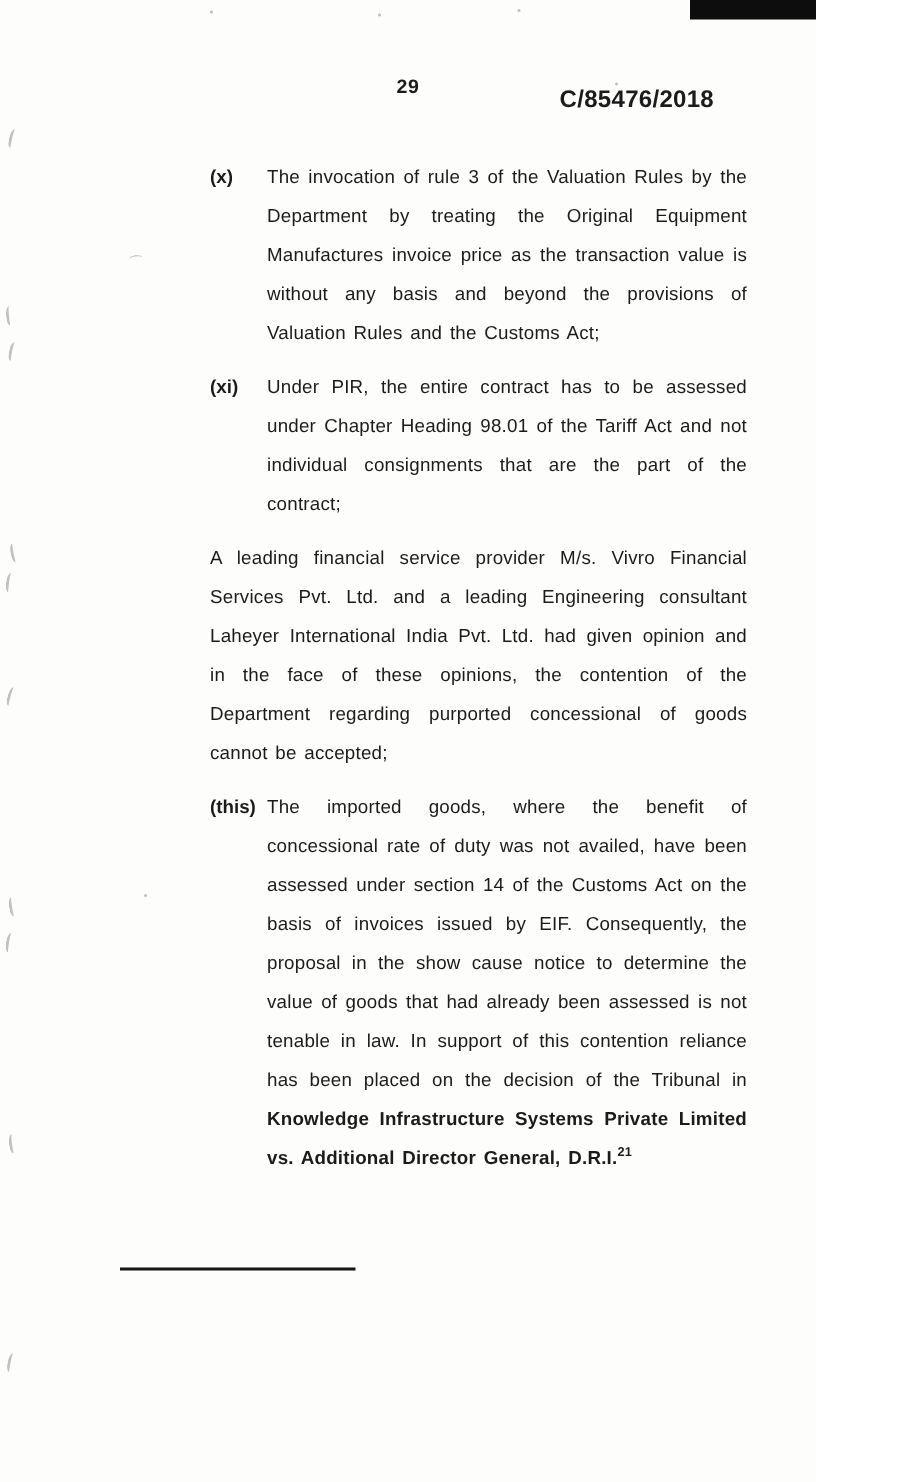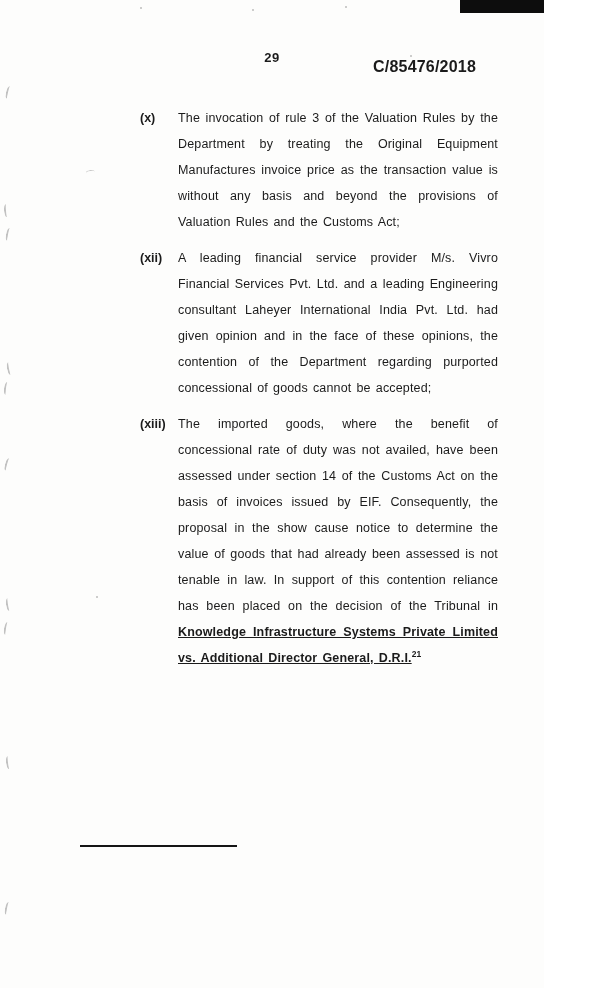--- a/index.html
+++ b/index.html
@@ -37,21 +37,21 @@
   .item-label {
     flex: 0 0 38px; width: 38px;
     font-weight: bold; font-size: 12.5px; line-height: 26px;
   }
   .item-text {
     margin: 0; flex: 1;
     font-size: 12.5px; line-height: 26px;
     text-align: justify;
     word-spacing: 1.5px; letter-spacing: 0.15px;
   }
-  .item-text b { font-weight: bold; text-decoration: underline; }
+  .item-text b { font-weight: bold; }
   .item-text sup { font-size: 8.5px; font-weight: bold; vertical-align: super; line-height: 0; }
   .footnote-rule {
     position: absolute; top: 845px; left: 80px; width: 157px;
     border-top: 2px solid #151515;
   }
   .footnote {
     position: absolute; top: 856px; left: 80px;
     font-size: 12px; font-weight: bold; letter-spacing: 0.1px;
   }
   .footnote .fn-num { display: inline-block; width: 37px; }
@@ -103,28 +103,31 @@
   <div class="page-number">29</div>
   <div class="case-number">C/85476/2018</div>
 
   <div class="content">
 
     <div class="item">
       <span class="item-label">(x)</span>
       <p class="item-text">The invocation of rule 3 of the Valuation Rules by the Department by treating the Original Equipment Manufactures invoice price as the transaction value is without any basis and beyond the provisions of Valuation Rules and the Customs Act;</p>
     </div>
 
+    <div class="item">
+      <span class="item-label">(xi)</span>
+      <p class="item-text">Under PIR, the entire contract has to be assessed under Chapter Heading 98.01 of the Tariff Act and not individual consignments that are the part of the contract;</p>
+    </div>
 
     <div class="item">
-      <span class="item-label">(xii)</span>
       <p class="item-text">A leading financial service provider M/s. Vivro Financial Services Pvt. Ltd. and a leading Engineering consultant Laheyer International India Pvt. Ltd. had given opinion and in the face of these opinions, the contention of the Department regarding purported concessional of goods cannot be accepted;</p>
     </div>
 
     <div class="item">
-      <span class="item-label">(xiii)</span>
+      <span class="item-label">(this)</span>
       <p class="item-text"><span>The imported goods, where the benefit of concessional rate of duty was not availed, have been assessed under section 14 of the Customs Act on the basis of invoices issued by EIF. Consequently, the proposal in the show cause notice to determine the value of goods that had already been assessed is not tenable in law. In support of this contention reliance has been placed on the decision of the Tribunal in </span><b>Knowledge Infrastructure Systems Private Limited vs. Additional Director General, D.R.I.</b><sup>21</sup></p>
     </div>
 
   </div>
 
   <div class="footnote-rule"></div>
 
 </div>
 
 </body></html>

